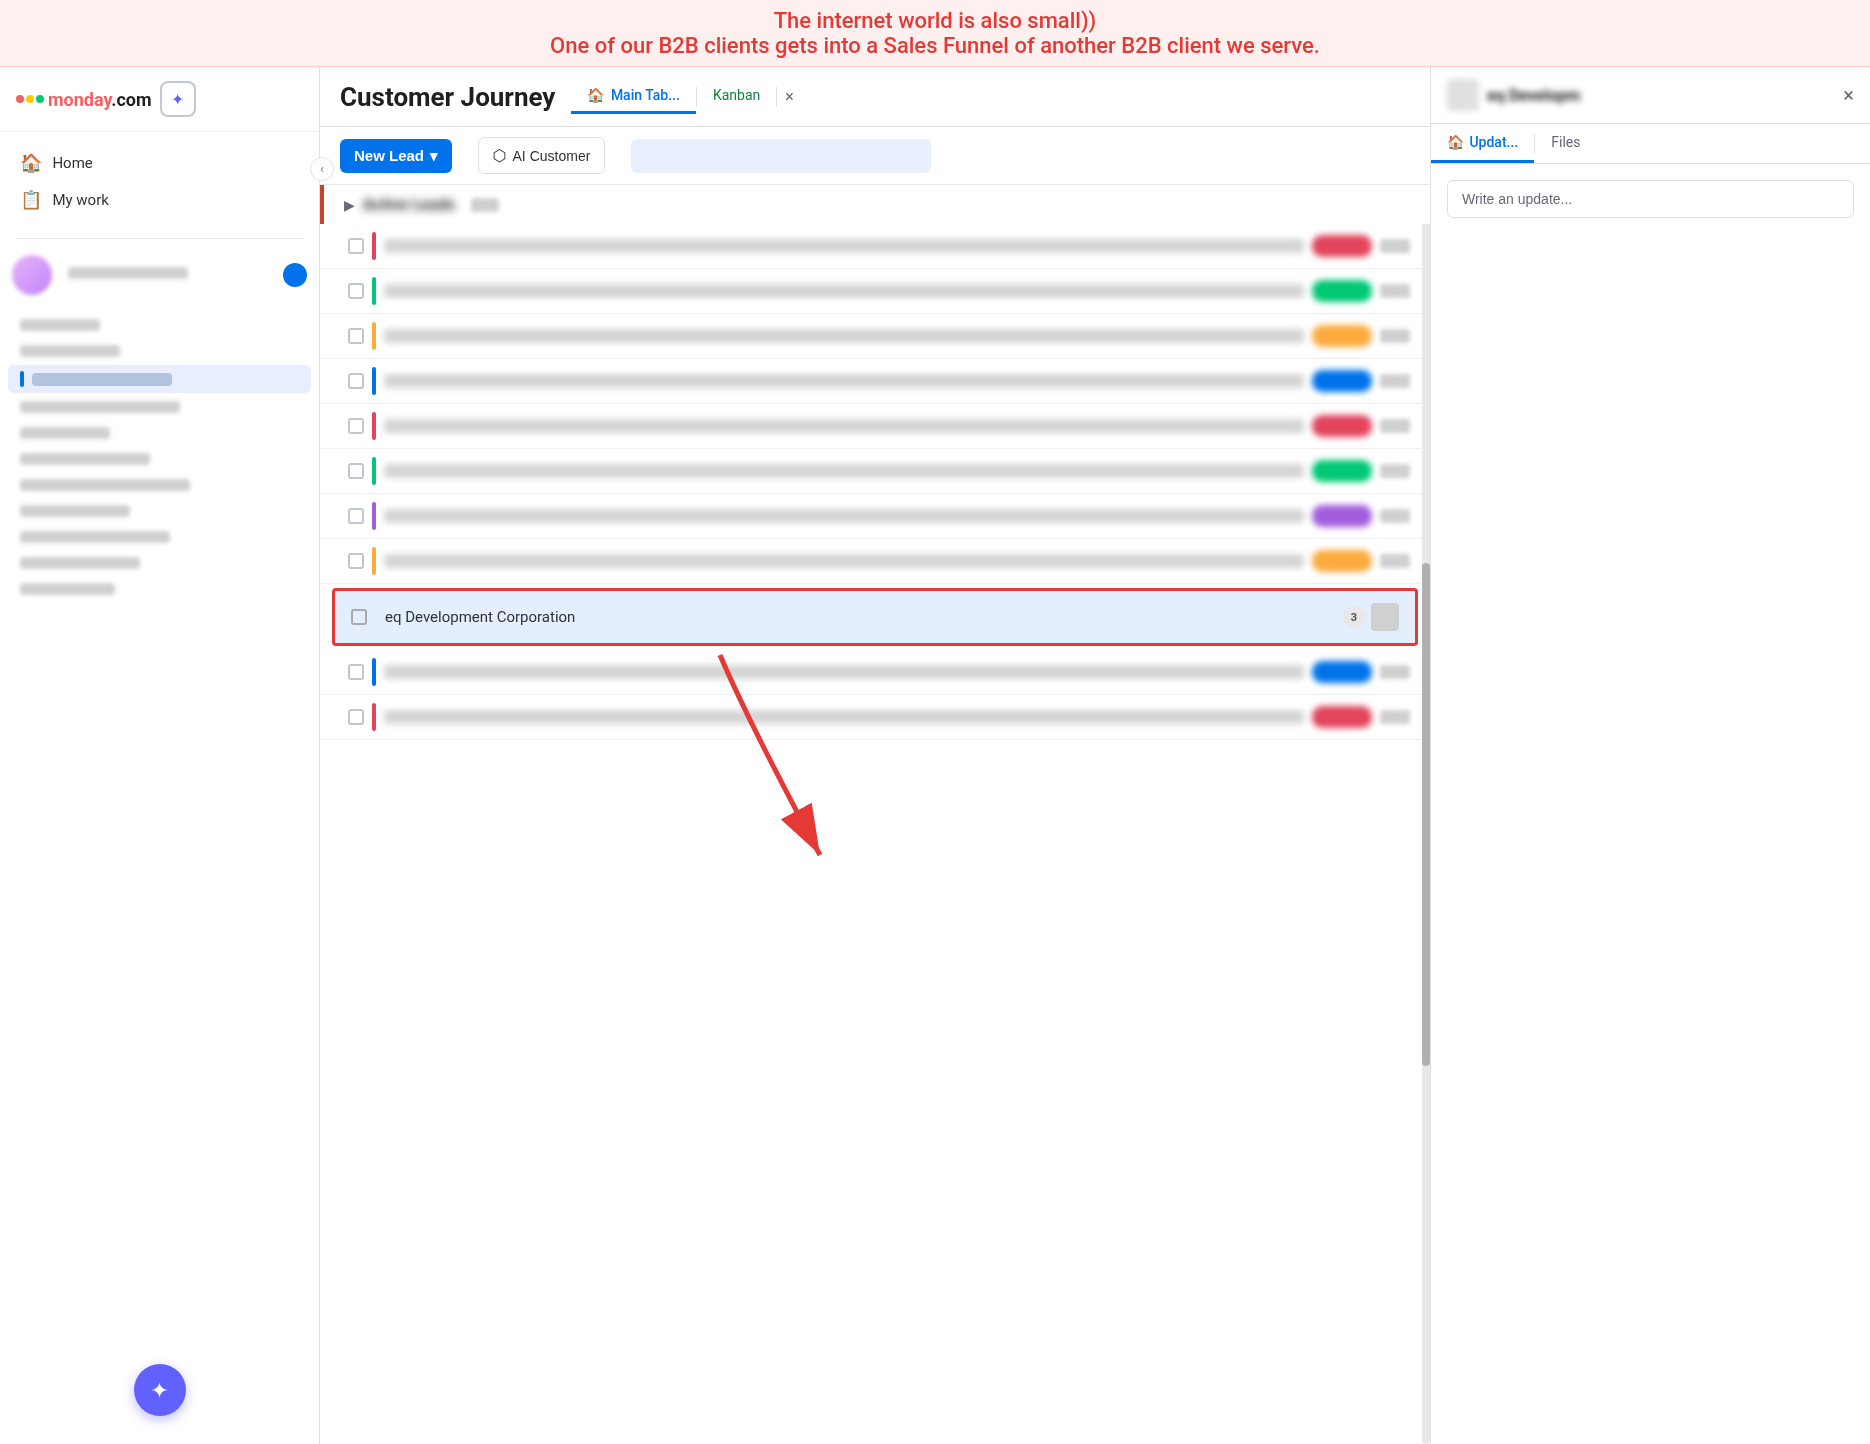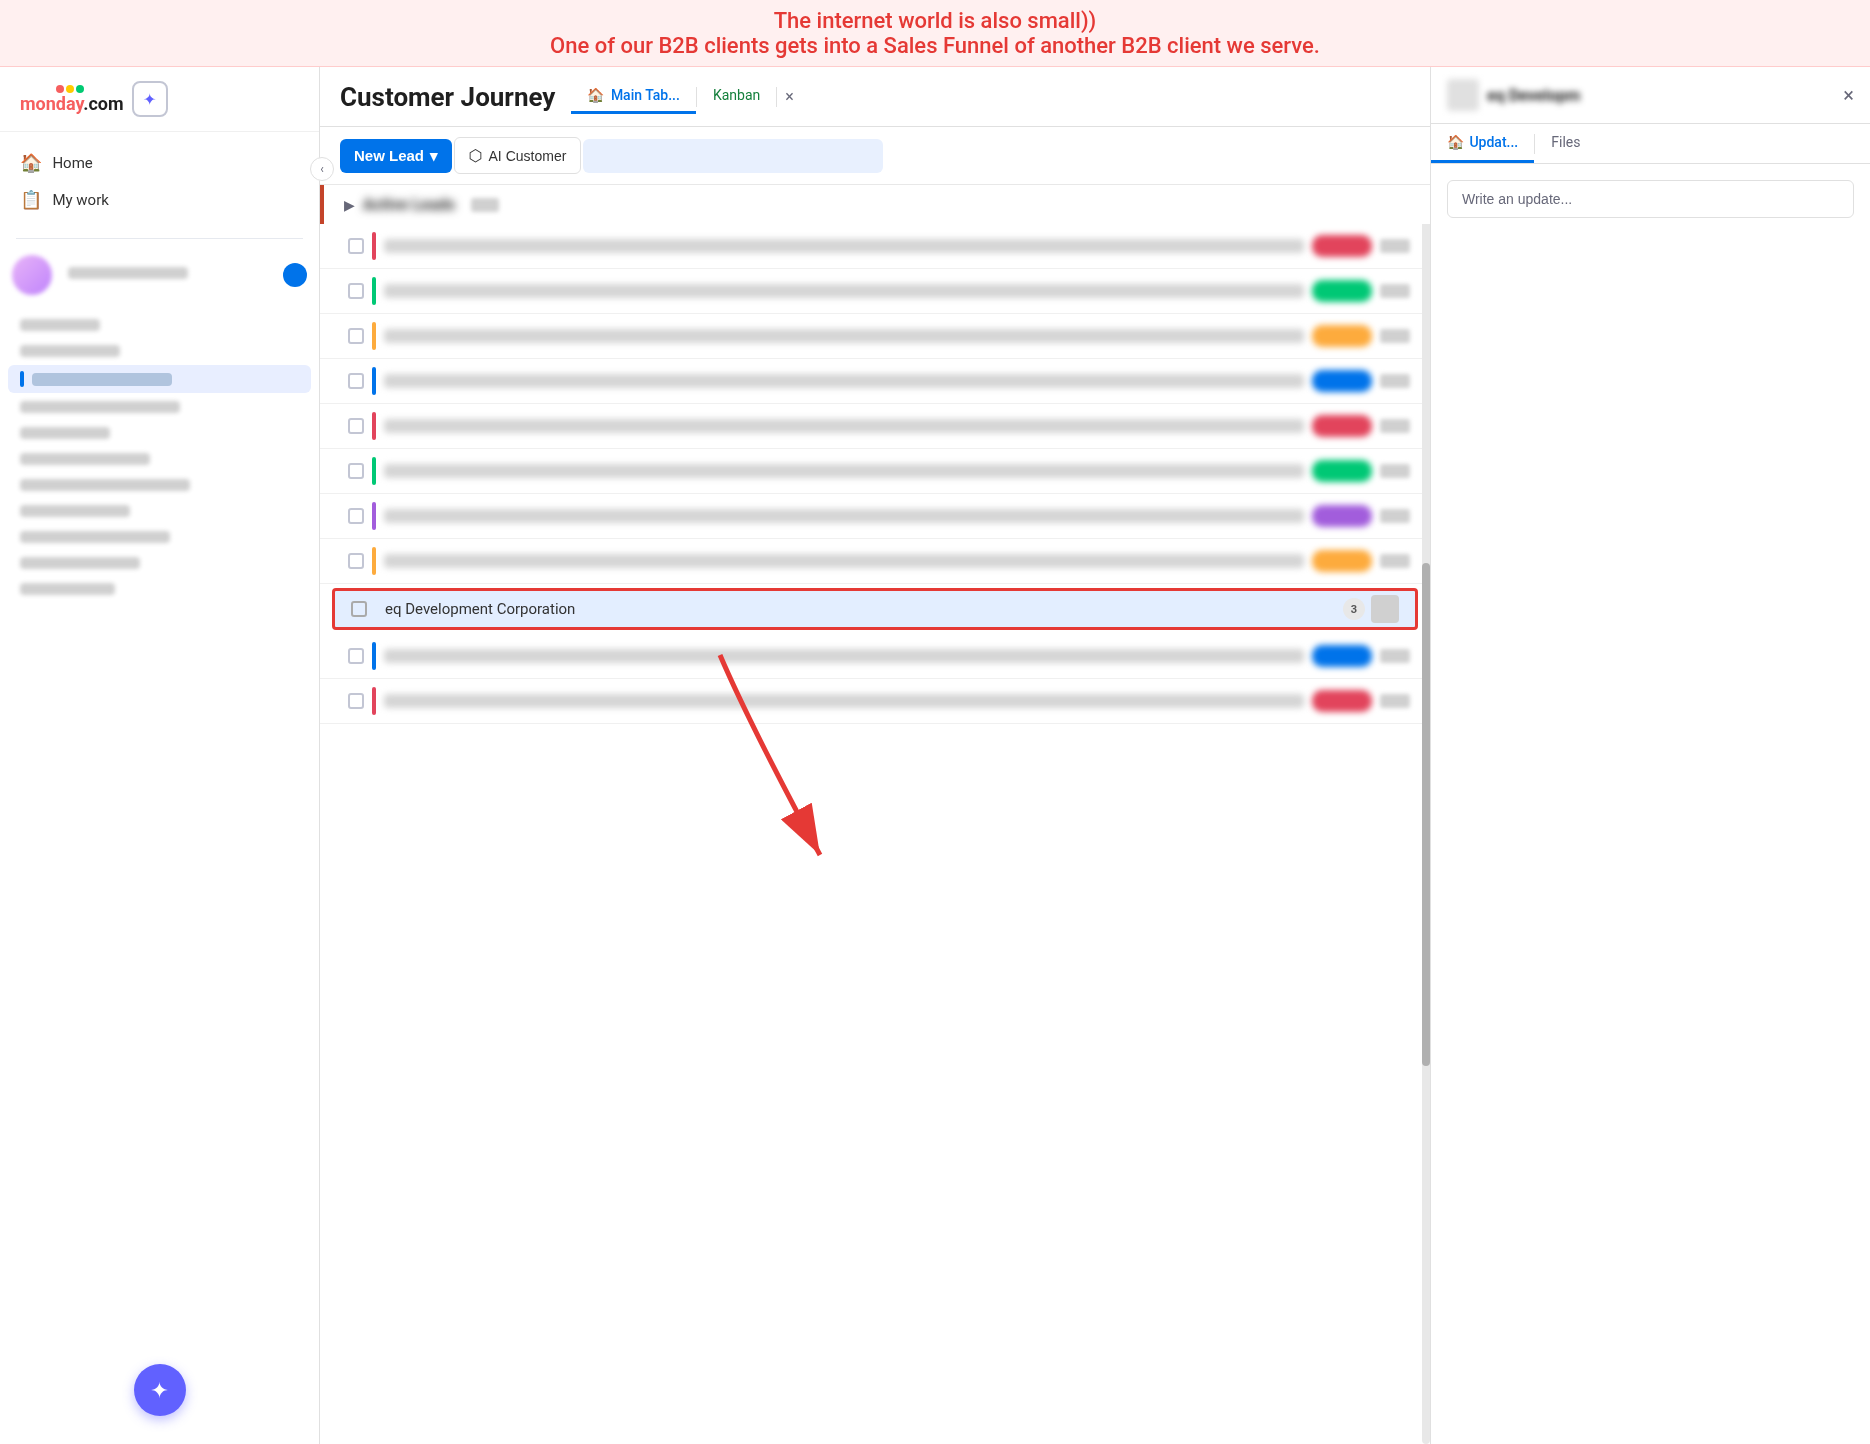--- a/index.html
+++ b/index.html
@@ -59,21 +59,20 @@
 
     .logo-area {
       display: flex;
       align-items: center;
       gap: 8px;
     }
 
     .monday-logo {
       display: flex;
       align-items: center;
-      flex-direction: column;
     }
 
     .logo-dots {
       display: flex;
       gap: 2px;
     }
 
     .logo-dot {
       width: 8px;
       height: 8px;
@@ -254,21 +253,21 @@
       color: #676879;
       cursor: pointer;
       margin-left: 8px;
     }
 
     
     .toolbar {
       display: flex;
       align-items: center;
       padding: 10px 20px;
-      gap: 2px;
+      gap: 26px;
       border-bottom: 1px solid #e8e8e8;
       background: #fff;
     }
 
     .btn-primary {
       display: flex;
       align-items: center;
       gap: 6px;
       background: #0073ea;
       color: white;
@@ -372,21 +371,21 @@
     .row-name.visible {
       filter: none;
     }
 
     
     .highlighted-row {
       border: 3px solid #e53935 !important;
       background: #e3eeff !important;
       border-radius: 4px;
       margin: 4px 12px;
-      padding: 4px 16px !important;
+      padding: 12px 16px !important;
       position: relative;
       gap: 18px;
     }
 
     .highlight-badge {
       position: absolute;
       right: 50px;
       background: #e8e8e8;
       border-radius: 50%;
       width: 22px;

